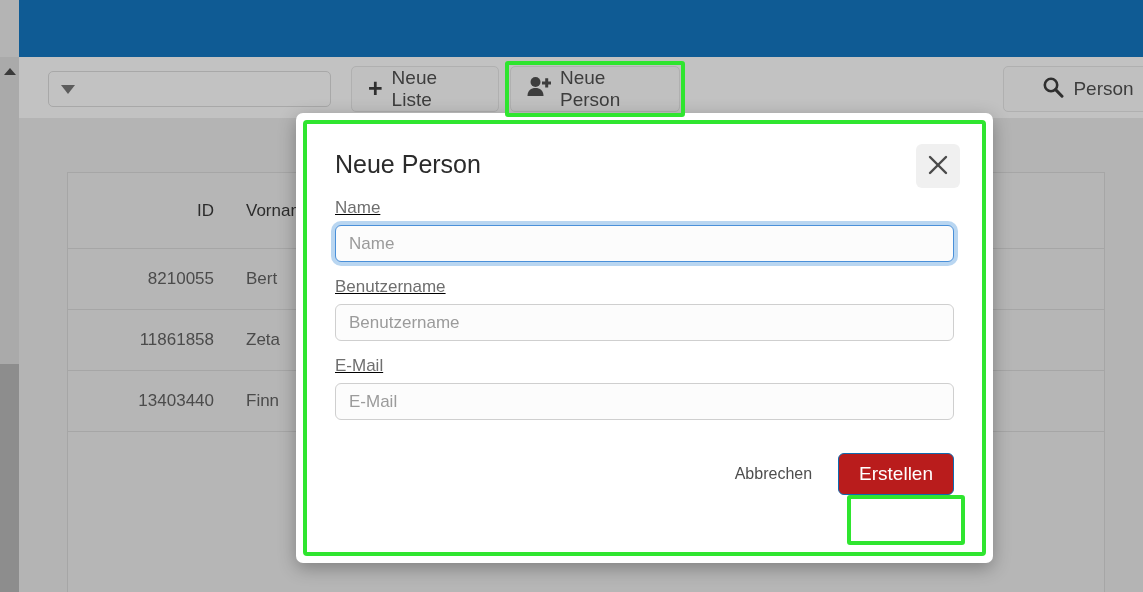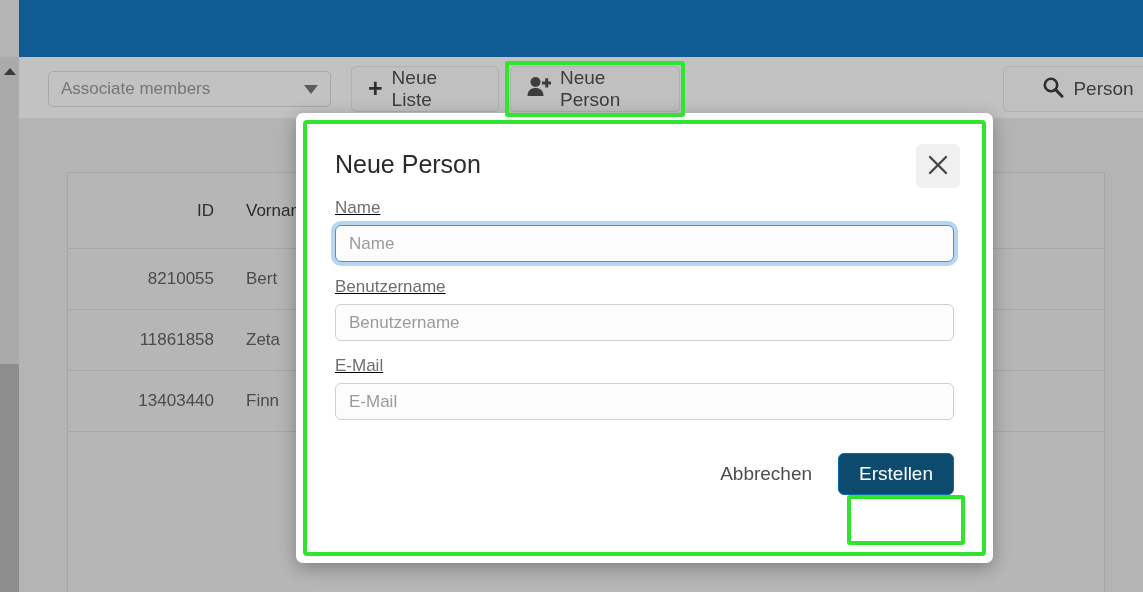--- a/index.html
+++ b/index.html
@@ -207,27 +207,27 @@
     border-color: #4a90d9;
     box-shadow: 0 0 0 4px rgba(100,165,225,0.45);
   }
   .modal-foot {
     display: flex; align-items: center; justify-content: flex-end;
     gap: 24px;
     padding: 18px 28px 0 28px;
   }
   .btn-cancel {
     background: none; border: none;
-    font-size: 19px; color: #4e4e4e;
+    font-size: 16px; color: #4e4e4e;
     cursor: pointer;
     font-family: "Liberation Sans", sans-serif;
     padding: 6px 2px;
   }
   .btn-primary {
-    background: #0c4a6e;
+    background: #b91c1c;
     border: 1px solid #0e6bb0;
     border-radius: 6px;
     color: #ffffff;
     font-size: 19px;
     padding: 9px 20px;
     cursor: pointer;
     font-family: "Liberation Sans", sans-serif;
   }
 </style>
 </head>
@@ -240,21 +240,20 @@
       <i></i>
     </div>
     <div class="scroll-thumb"></div>
   </div>
 
   <div class="topbar"></div>
 
   <div class="toolbar"></div>
 
   <div class="select-box">
-    <span class="select-label">Associate members</span>
     <span class="caret"></span>
   </div>
 
   <div class="tbtn" id="btn-neue-liste">
     <span class="plus-icon">+</span>
     <span>Neue Liste</span>
   </div>
 
   <div class="tbtn" id="btn-neue-person">
     <span class="person-add-icon">

